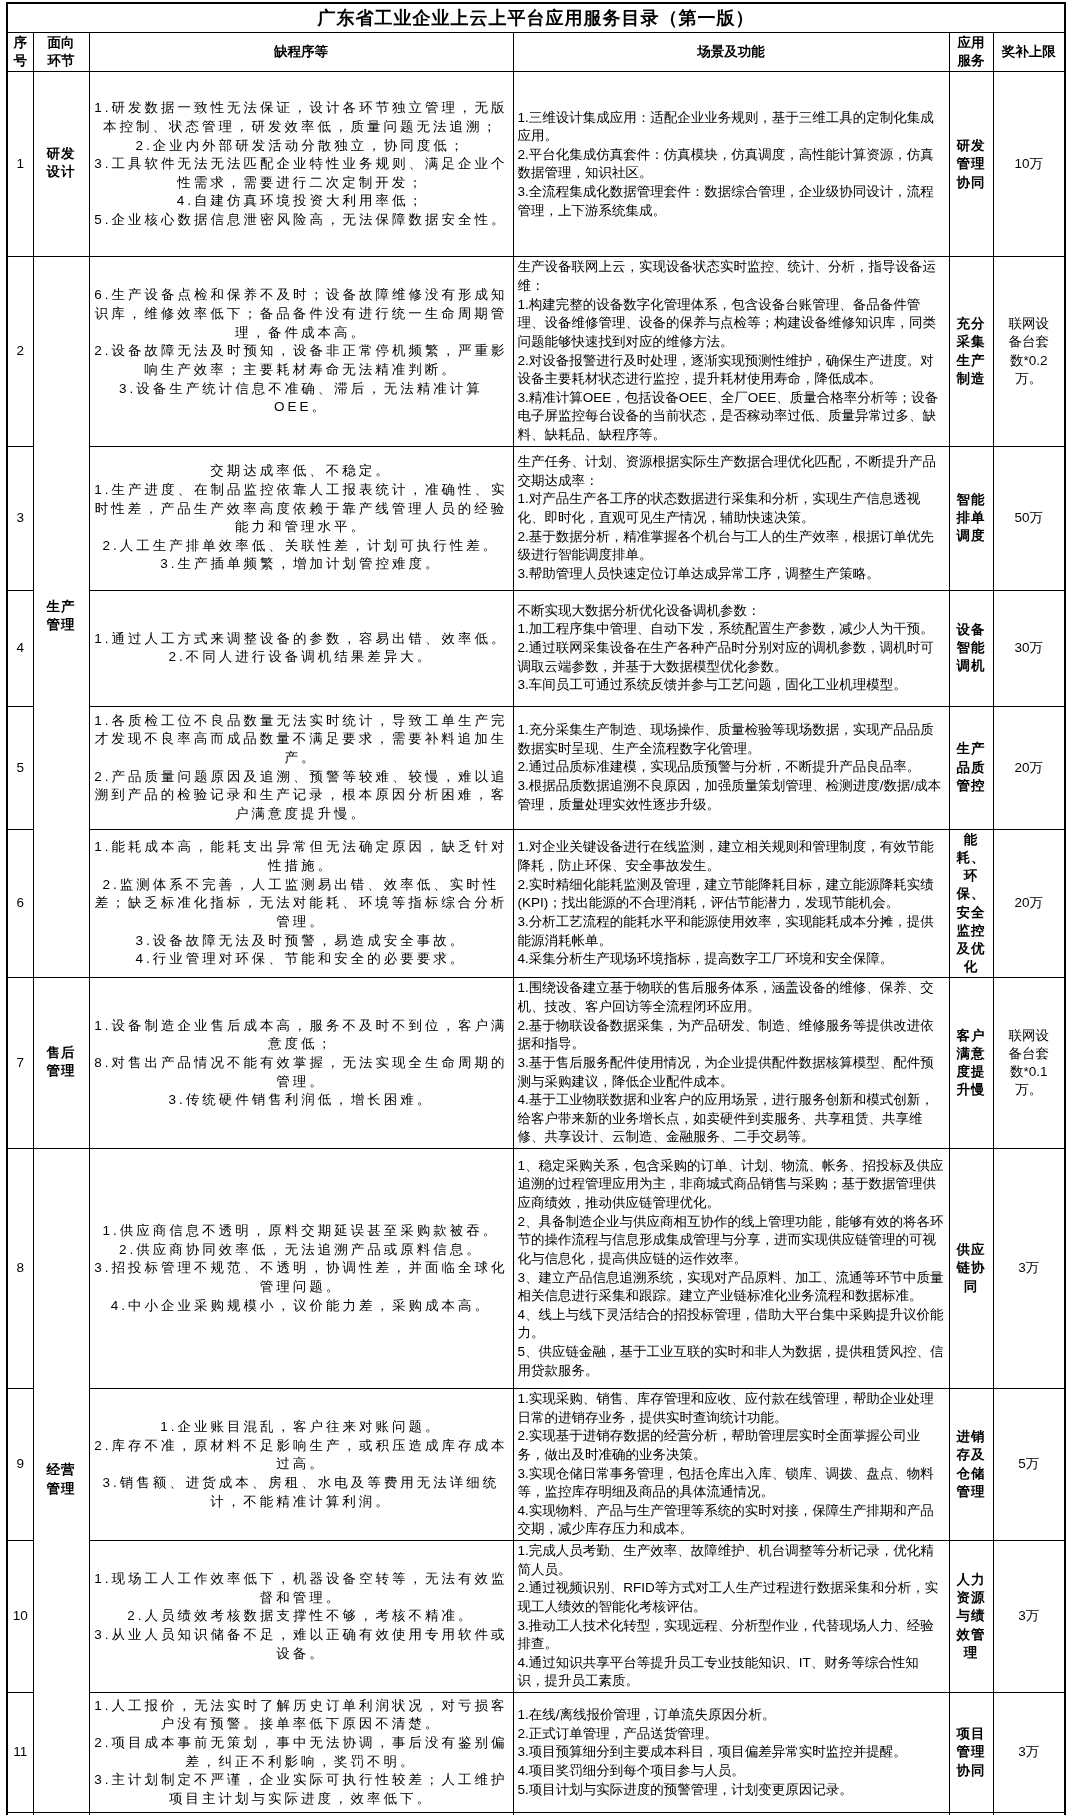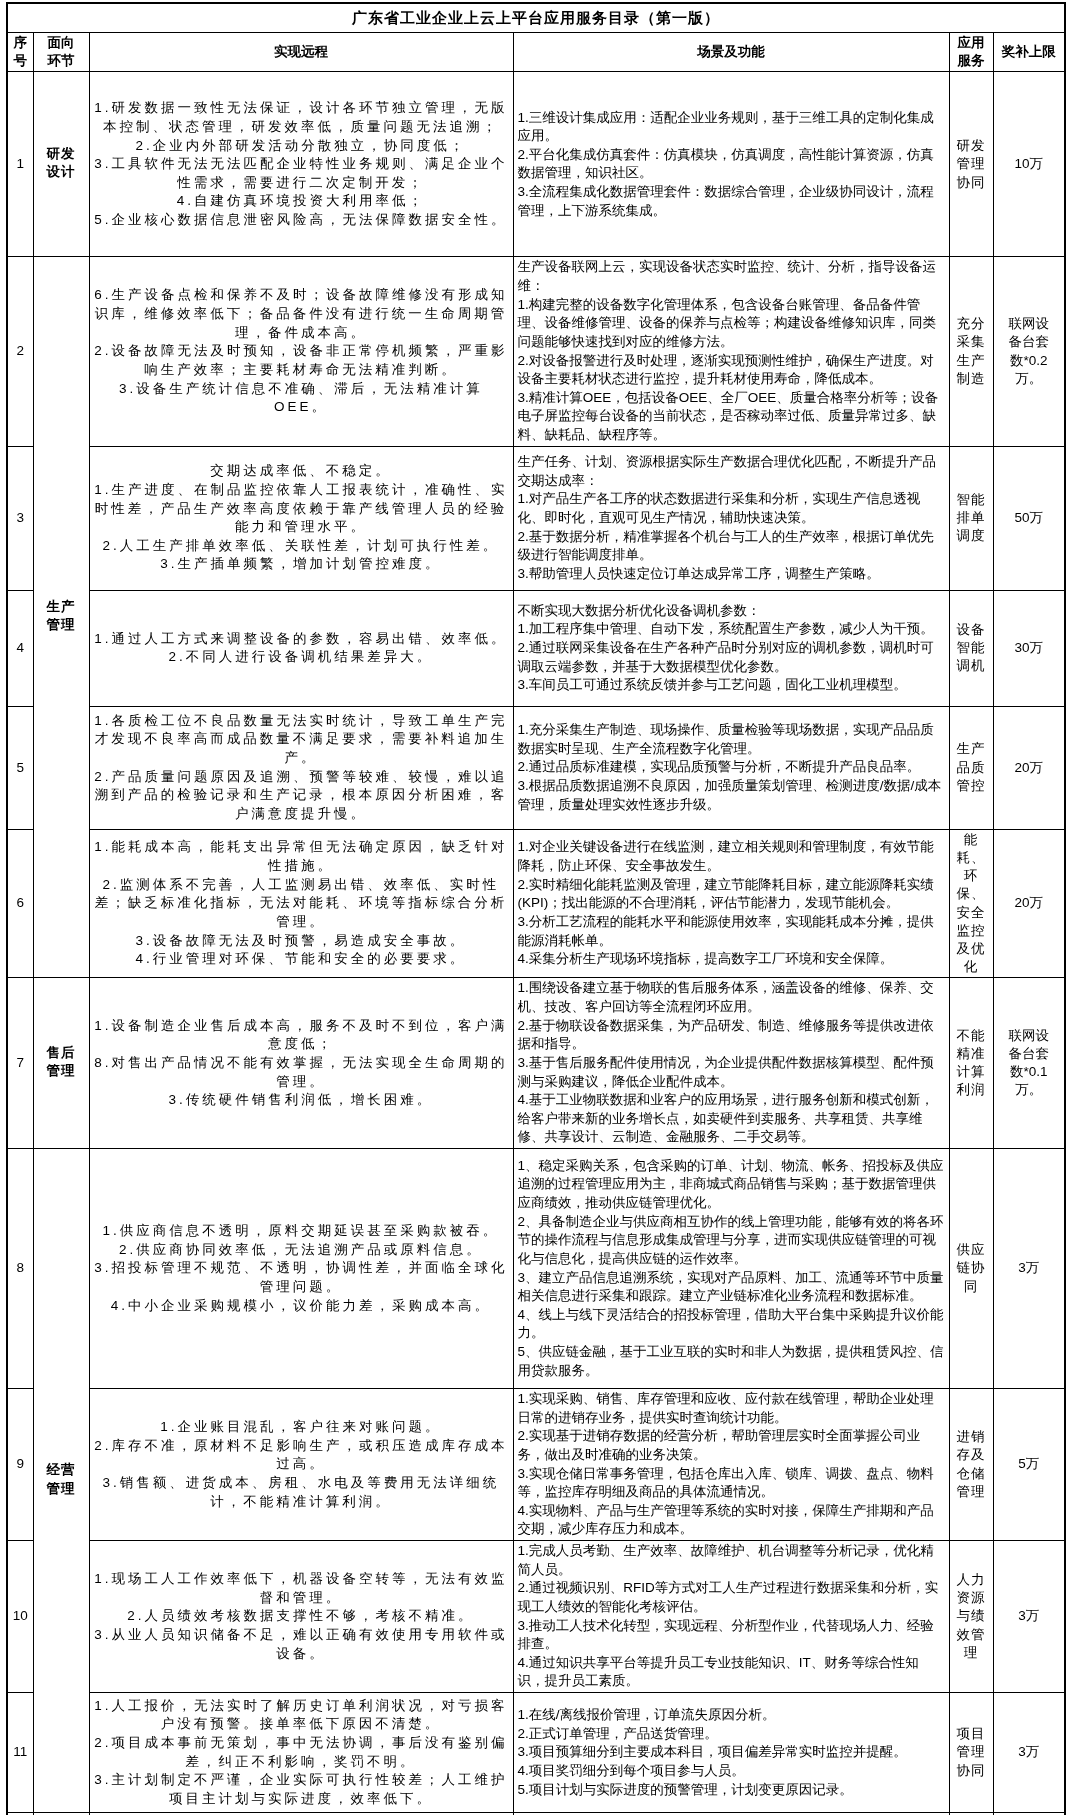--- a/index.html
+++ b/index.html
@@ -1,25 +1,25 @@
 <!DOCTYPE html>
 <html><head>
 <meta charset="utf-8">
 <style>
   html,body{margin:0;padding:0;background:#fff;}
   body{font-family:"Liberation Sans", sans-serif;color:#000;}
   table.catalog{border-collapse:collapse;table-layout:fixed;width:1058px;margin:2px auto;border:2px solid #000;}
   td{border:1px solid #000;vertical-align:middle;padding:1px 4px;font-size:13.5px;line-height:1.35;overflow:hidden;}
-  td.title-cell{font-weight:bold;text-align:center;font-size:15px;height:26px;letter-spacing:1px;}
+  td.title-cell{font-weight:bold;text-align:center;font-size:18px;height:26px;letter-spacing:1px;}
   tr.header-row td{font-weight:bold;text-align:center;white-space:pre-line;font-size:13.5px;}
   td.num{text-align:center;padding:0;}
   td.stage{text-align:center;font-weight:bold;white-space:pre-line;letter-spacing:1px;padding:0;font-family:Liberation Mono, monospace;}
   td.pain{text-align:center;white-space:pre-line;letter-spacing:3px;line-height:1.38;}
   td.scene{text-align:left;white-space:pre-line;line-height:1.38;}
-  td.service{text-align:center;font-weight:normal;letter-spacing:1px;padding:1px 3px;}
+  td.service{text-align:center;font-weight:bold;letter-spacing:1px;padding:1px 3px;}
   td.subsidy{text-align:center;padding:1px 15px;}
   tr.footer-row td.service, tr.footer-row td.subsidy{font-weight:bold;}
 </style>
 </head>
 <body>
 
 <table class="catalog">
   <colgroup>
     <col style="width:26px">
       <col style="width:56px">
@@ -29,21 +29,21 @@
       <col style="width:72px">
   </colgroup>
   <tbody>
       <tr style="height:28px">
     <td class="title-cell" colspan="6">广东省工业企业上云上平台应用服务目录（第一版）</td>
   </tr>
   <tr class="header-row" style="height:30px">
     <td>序号</td>
     <td>面向
 环节</td>
-    <td>实现远程</td>
+    <td>缺程序等</td>
     <td>场景及功能</td>
     <td>应用
 服务</td>
     <td>奖补上限</td>
   </tr>
 
   <tr style="height:185px">
     <td class="num">1</td>
     <td class="stage">研发
 设计</td>
@@ -125,21 +125,21 @@
     <td class="num">7</td>
     <td class="stage">售后
 管理</td>
     <td class="pain">1.设备制造企业售后成本高，服务不及时不到位，客户满意度低；
 8.对售出产品情况不能有效掌握，无法实现全生命周期的管理。
 3.传统硬件销售利润低，增长困难。</td>
     <td class="scene">1.围绕设备建立基于物联的售后服务体系，涵盖设备的维修、保养、交机、技改、客户回访等全流程闭环应用。
 2.基于物联设备数据采集，为产品研发、制造、维修服务等提供改进依据和指导。
 3.基于售后服务配件使用情况，为企业提供配件数据核算模型、配件预测与采购建议，降低企业配件成本。
 4.基于工业物联数据和业客户的应用场景，进行服务创新和模式创新，给客户带来新的业务增长点，如卖硬件到卖服务、共享租赁、共享维修、共享设计、云制造、金融服务、二手交易等。</td>
-    <td class="service">不能精准计算利润</td>
+    <td class="service">客户满意度提升慢</td>
     <td class="subsidy">联网设备台套数*0.1万。</td>
   </tr>
 
   <tr style="height:240px">
     <td class="num">8</td>
     <td class="stage" rowspan="4">经营
 管理</td>
     <td class="pain">1.供应商信息不透明，原料交期延误甚至采购款被吞。
 2.供应商协同效率低，无法追溯产品或原料信息。
 3.招投标管理不规范、不透明，协调性差，并面临全球化管理问题。

